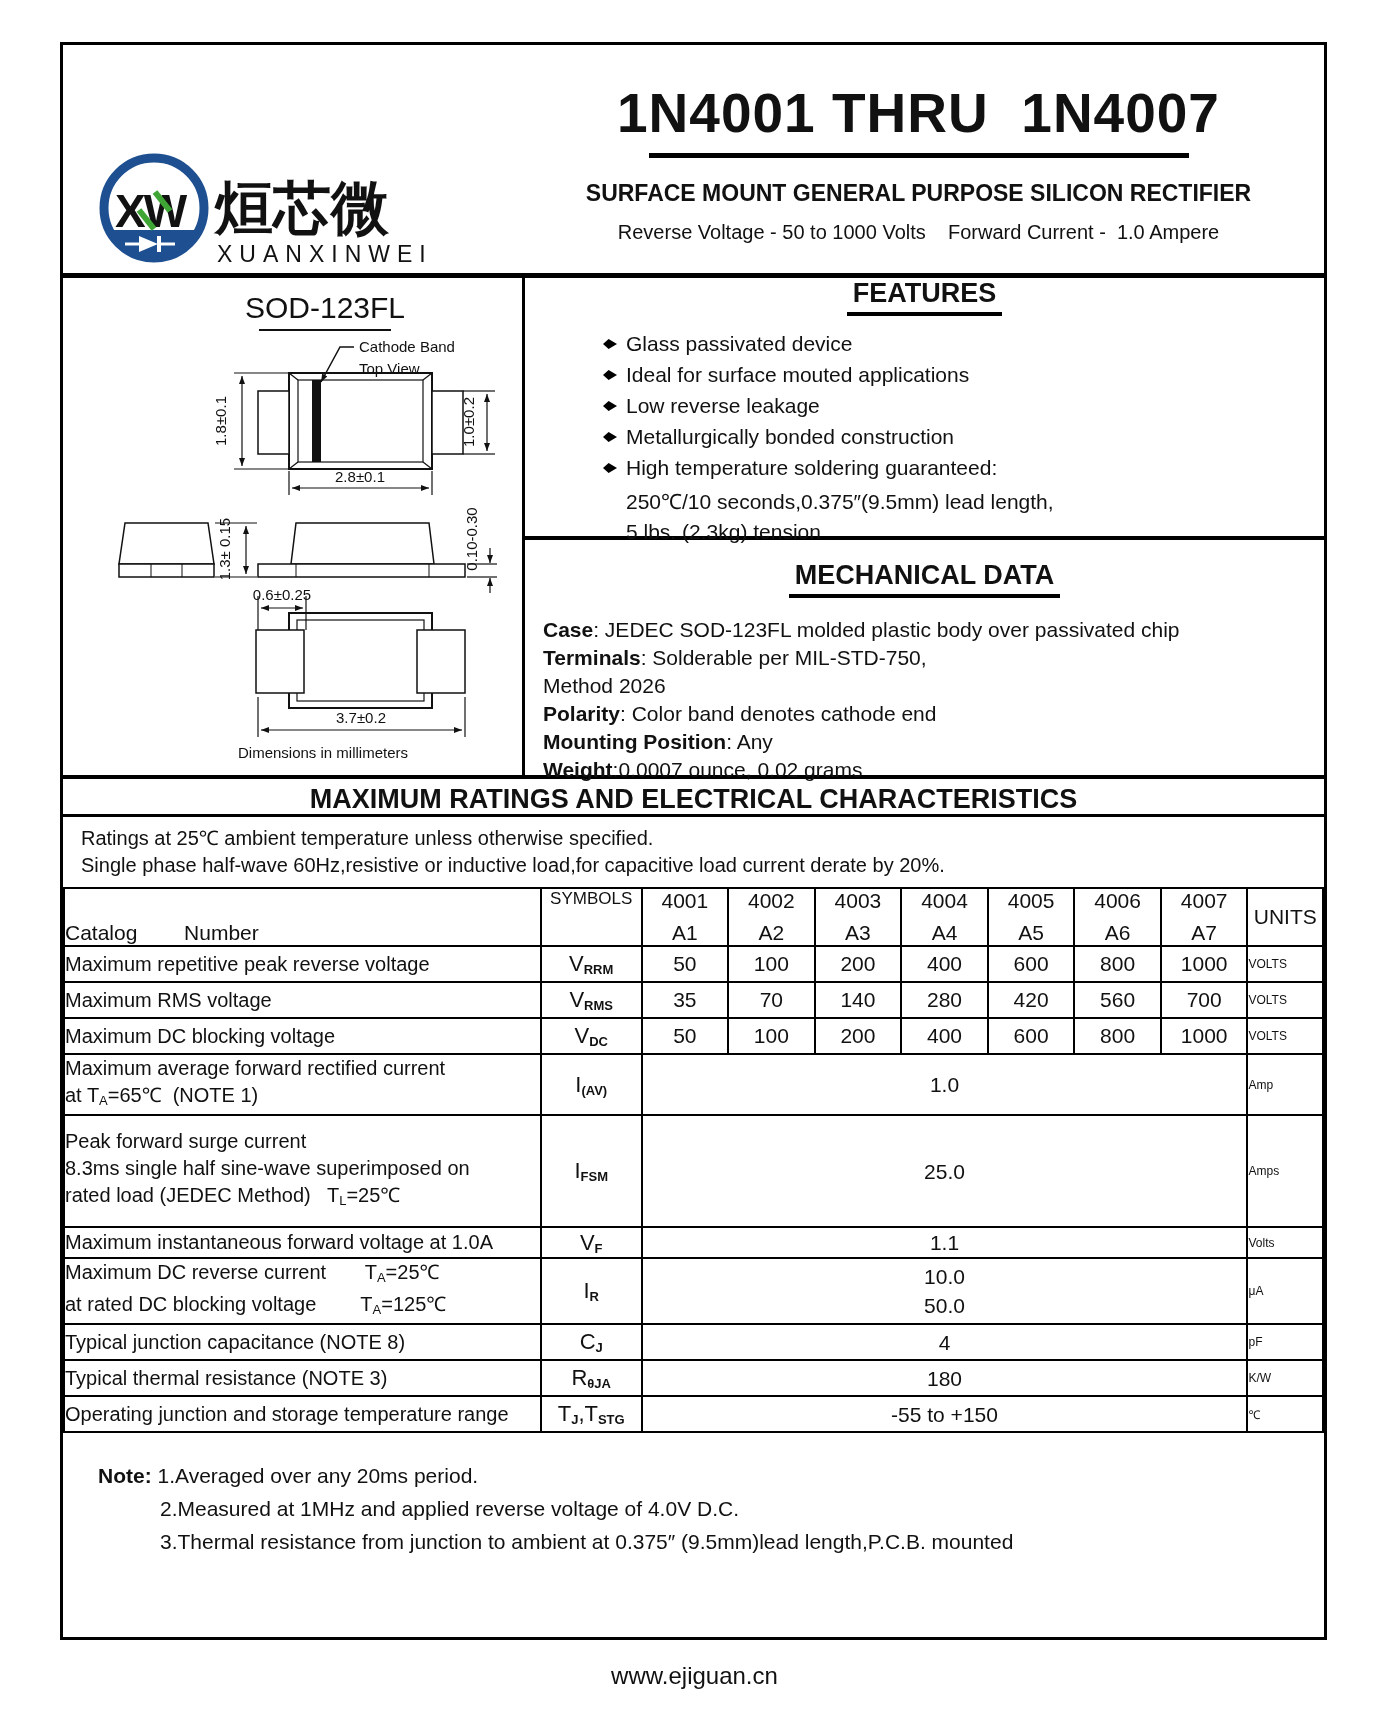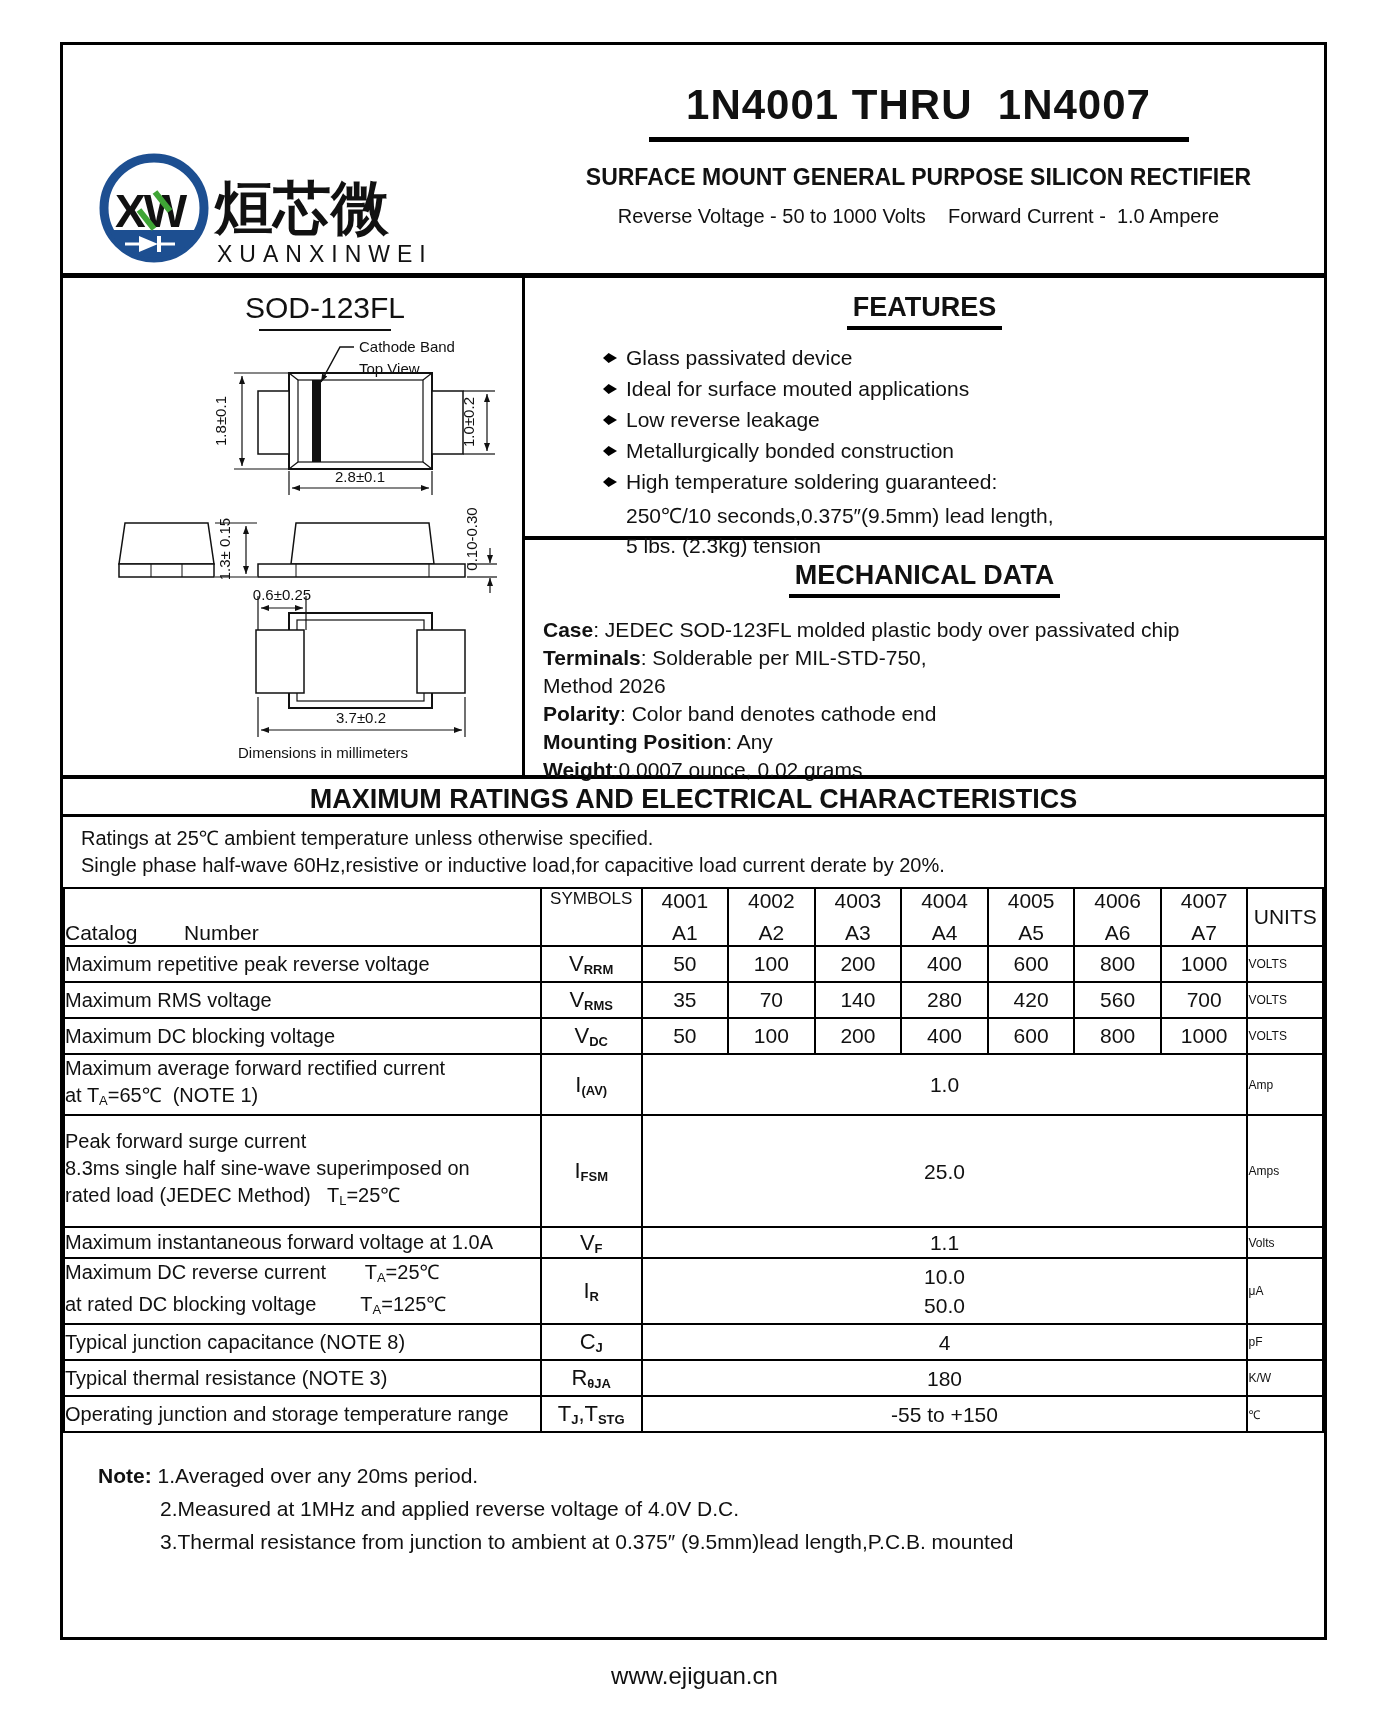--- a/index.html
+++ b/index.html
@@ -4,30 +4,30 @@
 <style>
   html,body{margin:0;padding:0;background:#e8e8e8;}
   .page{position:relative;width:1389px;height:1736px;background:#ffffff;margin:0 auto;
         font-family:"Liberation Sans",sans-serif;color:#111;}
   .frame{position:absolute;left:60px;top:42px;width:1267px;height:1598px;border:3px solid #000;box-sizing:border-box;}
 
   
   .hdr{display:flex;height:233px;border-bottom:5px solid #000;box-sizing:border-box;}
   .logo-wrap{width:450px;display:flex;align-items:flex-end;padding-left:34px;box-sizing:border-box;}
   .title-wrap{flex:1;text-align:center;padding-top:36px;box-sizing:border-box;}
-  .part-title{font-size:42px;font-weight:bold;letter-spacing:1px;white-space:pre;}
+  .part-title{font-size:55px;font-weight:bold;letter-spacing:1px;white-space:pre;}
   .title-underline{display:block;width:540px;height:5px;background:#000;margin:8px auto 22px auto;}
   .part-subtitle{font-size:23px;font-weight:bold;white-space:pre;}
   .part-ratings{font-size:20px;margin-top:14px;white-space:pre-wrap;}
 
   
   .mid{display:flex;height:497px;box-sizing:border-box;}
   .pkg-panel{width:462px;border-right:3px solid #000;box-sizing:border-box;position:relative;}
   .right-panel{flex:1;display:flex;flex-direction:column;box-sizing:border-box;}
-  .features{height:262px;border-bottom:4px solid #000;box-sizing:border-box;padding-top:14px;}
+  .features{height:262px;border-bottom:4px solid #000;box-sizing:border-box;}
   .sec-head{text-align:center;font-size:27px;font-weight:bold;}
   .sec-head span{display:inline-block;border-bottom:4px solid #000;padding:0 6px 3px 6px;}
   .feat-list{margin:16px 0 0 78px;font-size:21px;}
   .feat-item{display:flex;margin-bottom:7px;}
   .bullet{display:inline-block;width:14px;height:10px;background:#000;
           clip-path:polygon(0 50%,40% 0,100% 50%,40% 100%);margin:7px 9px 0 0;flex:none;}
   .feat-cont{padding-left:23px;margin-bottom:5px;}
   .mech{padding-top:20px;}
   .mech-lines{margin:18px 0 0 18px;font-size:21px;line-height:28px;}
 

